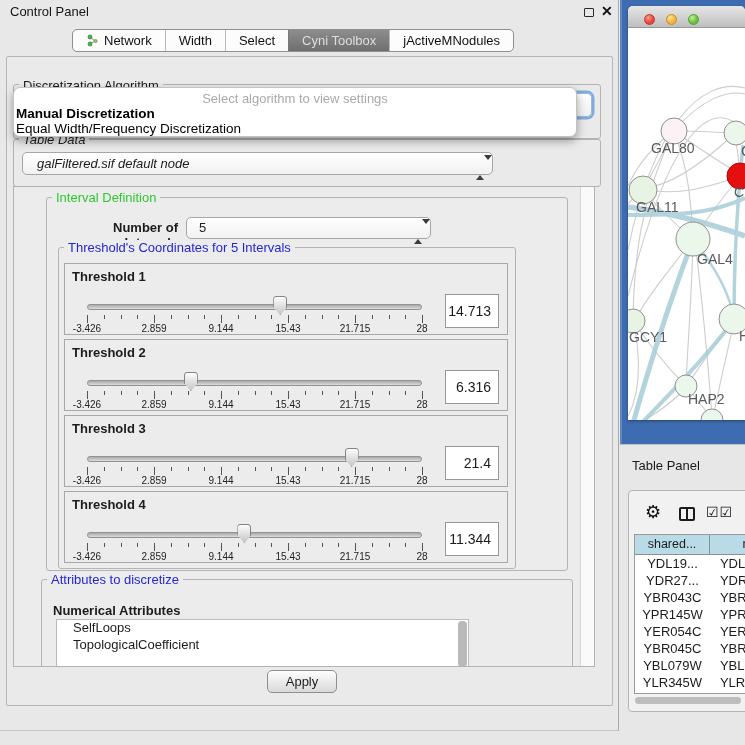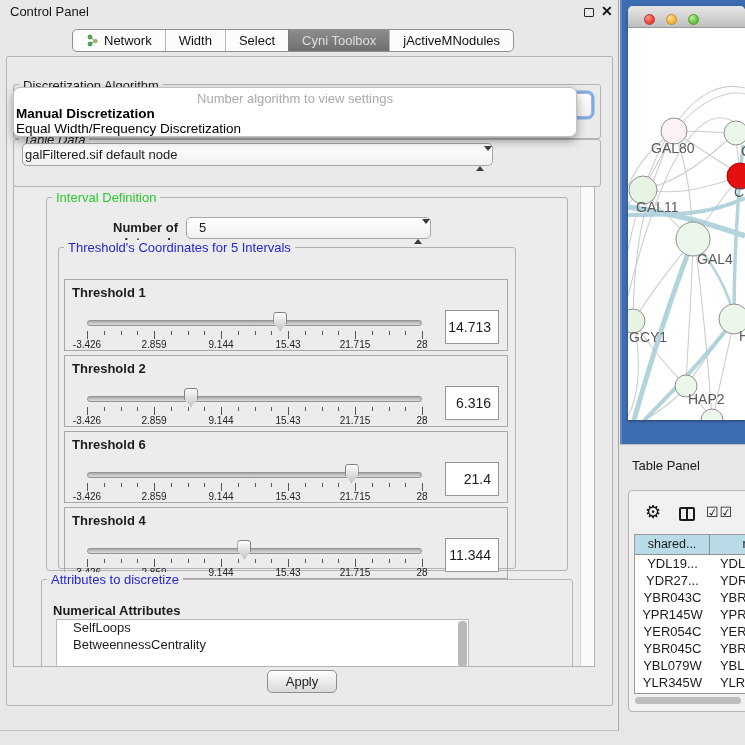--- a/index.html
+++ b/index.html
@@ -43,38 +43,38 @@
   #dd-placeholder { top:3px; width:100%; text-align:center; font-size:13px; color:#a9a9a9; }
   .dd-opt { position:absolute; left:2px; font-size:13.5px; color:#000; white-space:nowrap; }
   .dd-opt.i0 { top:18px; font-weight:bold; }
   .dd-opt.i1 { top:33px; }
 
   
   #tdata-group { left:13px; top:139px; width:588px; height:48px; }
   #tdata-title { left:19px; top:132px;font-style:italic; }
   .combo { background:linear-gradient(#ffffff,#f1f1f1); border:1px solid #a6a6a6; border-radius:5px;
            font-size:13px; }
-  #tdata-combo { left:22px; top:143px; width:471px; height:23px; line-height:21px; padding-left:2px; }
+  #tdata-combo { left:22px; top:152px; width:471px; height:23px; line-height:21px; padding-left:14px;font-style:italic; }
   .updown { position:absolute; right:8px; top:4px; width:8px; height:14px; }
   .updown .u { width:0;height:0;border-left:4px solid transparent;border-right:4px solid transparent;border-bottom:5px solid #3c3c3c; margin-bottom:3px;}
   .updown .d { width:0;height:0;border-left:4px solid transparent;border-right:4px solid transparent;border-top:5px solid #3c3c3c;}
 
   
   #scroll-area { left:13px; top:186px; width:582px; height:481px; background:#ececec;
                  border:1px solid #b3b3b3; overflow:hidden; }
   #vscroll-track { left:566px; top:0px; width:15px; height:479px; background:#fafafa; border-left:1px solid #d5d5d5; }
 
   #interval-group { left:32px; top:10px; width:522px; height:374px; border:1px solid #b3b3b3; border-radius:3px; }
   #interval-title { left:38px; top:3px; color:#2ec82e; background:#ececec; }
   #noi-label { left:59px; top:33px; width:105px; text-align:right; font-size:13px; font-weight:bold; }
   #noi-spinner { left:172px; top:30px; width:245px; height:22px; line-height:20px; padding-left:12px; }
   #thresholds-group { left:44px; top:60px; width:458px; height:322px; border:1px solid #b3b3b3; border-radius:3px; }
   #thresholds-title { left:50px; top:53px; color:#2525d8; background:#ececec; }
 
-  .threshold-box { position:absolute; left:50px; width:444px; height:72px; border:1px solid #a8a8a8;margin-top:16px; }
+  .threshold-box { position:absolute; left:50px; width:444px; height:72px; border:1px solid #a8a8a8; }
   .th-title { position:absolute; left:7px; top:5px; font-size:13px; font-weight:bold; }
   .th-track { position:absolute; left:22px; top:40px; width:335px; height:6px; border-radius:3px;
               background:linear-gradient(#a9a9a9,#dcdcdc); border:1px solid #929292; }
   .th-handle { position:absolute; top:32px; width:14px; height:19px;
                background:linear-gradient(#fdfdfd,#c6c6c6); border:1px solid #838383;
                border-radius:3px 3px 0 0;
                clip-path:polygon(0 0,100% 0,100% 58%,50% 100%,0 58%); }
   .th-ticks { position:absolute; left:22px; top:51px; width:337px; height:9px; }
   .th-tick { position:absolute; top:0; width:1px; background:#555; }
   .th-scale { position:absolute; left:22px; top:59px; width:337px; height:12px; }
@@ -161,21 +161,21 @@
         </div>
     </div>
 
     <div id="main-panel" class="abs"></div>
 
     <div id="algo-group" class="abs groupbox"></div>
     <div id="algo-title" class="grouptitle">Discretization Algorithm</div>
     <div id="algo-combo" class="abs"></div>
 
     <div id="dd-popup" class="abs">
-      <div id="dd-placeholder" class="abs">Number algorithm to view settings</div>
+      <div id="dd-placeholder" class="abs">Select algorithm to view settings</div>
       <div id="dd-options">
           <div class="dd-opt i0">Manual Discretization</div>
           <div class="dd-opt i1">Equal Width/Frequency Discretization</div>
         </div>
     </div>
 
     <div id="tdata-group" class="abs groupbox"></div>
     <div id="tdata-title" class="grouptitle">Table Data</div>
     <div id="tdata-combo" class="abs combo">
       <span>galFiltered.sif default node</span>
@@ -261,21 +261,21 @@
               <span style="left: 0px;">-3.426</span>
               <span style="left: 67px;">2.859</span>
               <span style="left: 134px;">9.144</span>
               <span style="left: 201px;">15.43</span>
               <span style="left: 268px;">21.715</span>
               <span style="left: 335px;">28</span>
             </div>
             <div class="th-field">6.316</div>
           </div>
           <div class="threshold-box" style="top: 228px;">
-            <div class="th-title">Threshold 6</div>
+            <div class="th-title">Threshold 3</div>
             <div class="th-track"></div>
             <div class="th-handle" style="left: 279.65px;"></div>
             <div class="th-ticks">
               <div class="th-tick" style="left: 0px; height: 8px;"></div>
               <div class="th-tick" style="left: 16.75px; height: 4px;"></div>
               <div class="th-tick" style="left: 33.5px; height: 4px;"></div>
               <div class="th-tick" style="left: 50.25px; height: 4px;"></div>
               <div class="th-tick" style="left: 67px; height: 8px;"></div>
               <div class="th-tick" style="left: 83.75px; height: 4px;"></div>
               <div class="th-tick" style="left: 100.5px; height: 4px;"></div>
@@ -341,21 +341,21 @@
             </div>
             <div class="th-field">11.344</div>
           </div>
         </div>
 
       <div id="attr-group" class="abs"></div>
       <div id="attr-title" class="grouptitle">Attributes to discretize</div>
       <div id="attr-sub" class="abs">Numerical Attributes</div>
       <div id="attr-list" class="abs">
           <div class="attr-item">SelfLoops</div>
-          <div class="attr-item">BetweennessCentrality</div>
+          <div class="attr-item">TopologicalCoefficient</div>
         </div>
       <div id="attr-scroll" class="abs"></div>
 
       <div id="vscroll-track" class="abs">
         
       </div>
     </div>
 
     <div id="apply-btn" class="abs">Apply</div>
 

